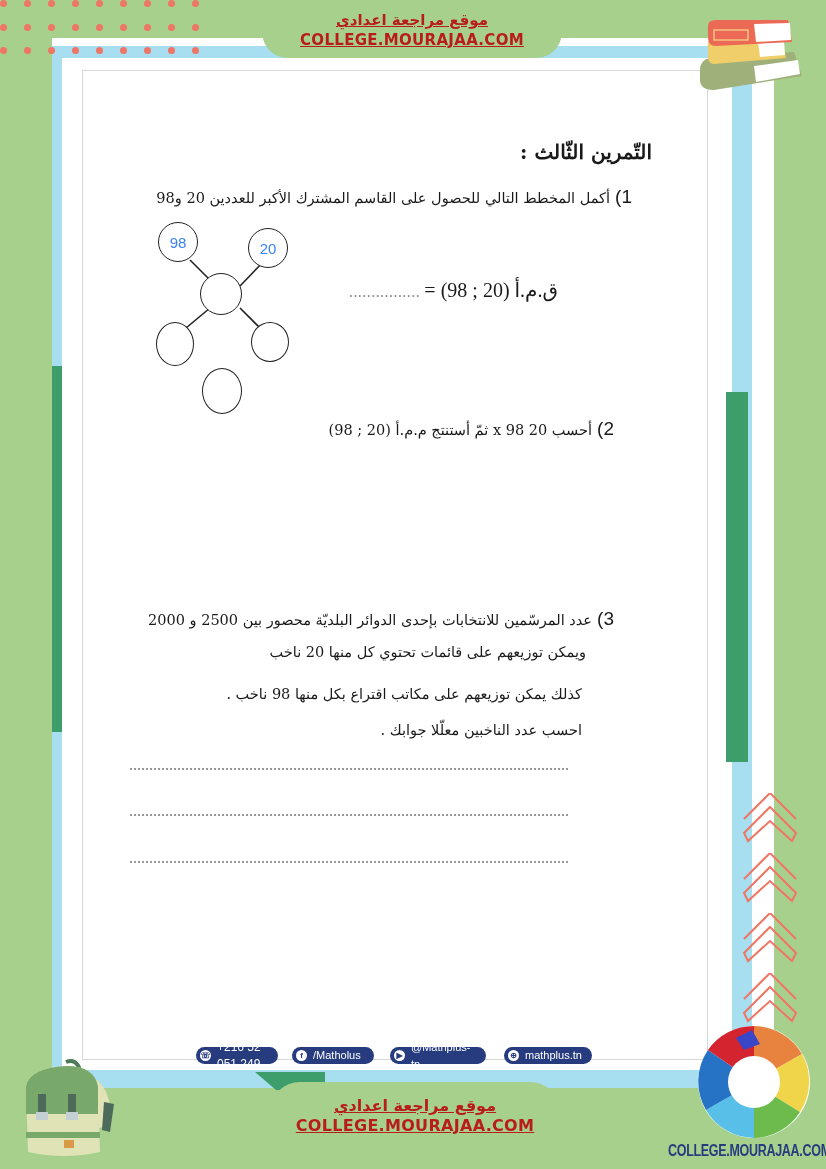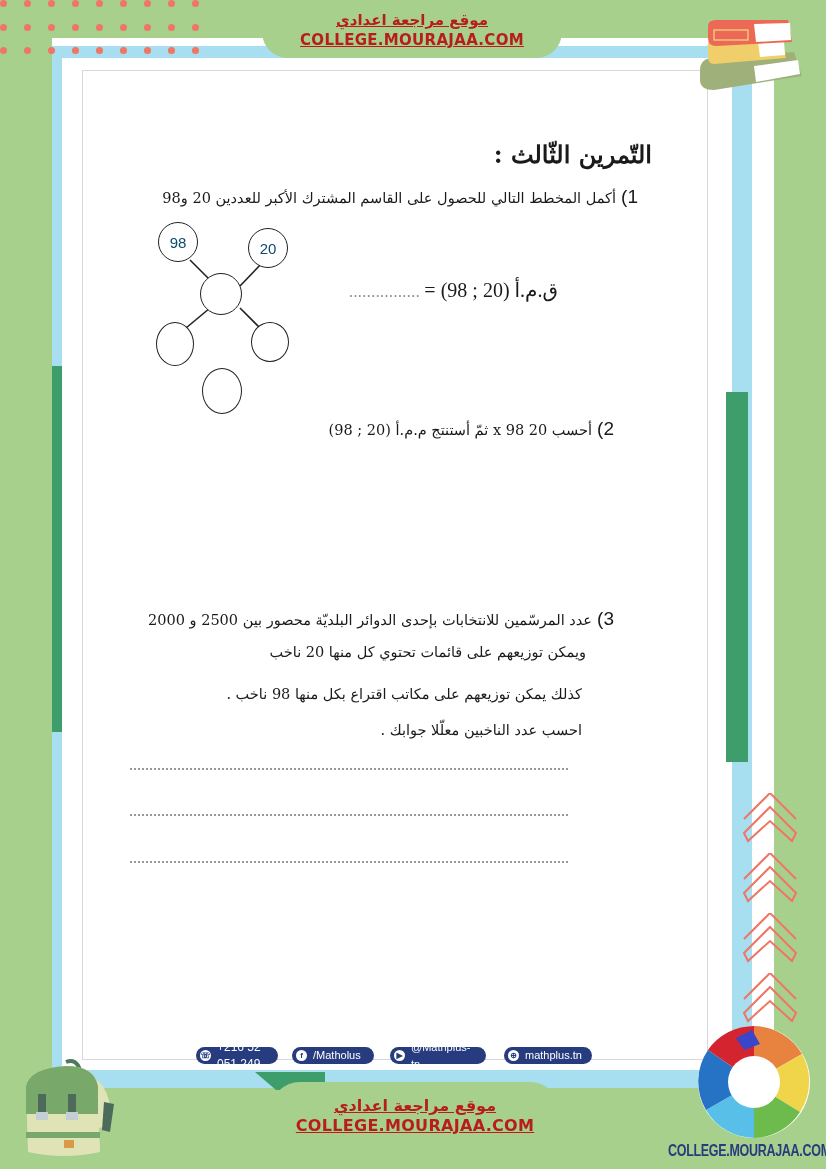--- a/index.html
+++ b/index.html
@@ -26,27 +26,27 @@
   #top-banner { left:262px; top:0; width:300px; height:58px; border-radius:0 0 26px 26px; }
   #bottom-banner { left:270px; top:1082px; width:290px; height:87px; border-radius:30px 30px 0 0; }
   .banner .ar { font-size:15px; font-weight:bold; text-decoration:underline; line-height:20px; direction:rtl; }
   .banner .en { font-family:"DejaVu Sans", sans-serif; font-size:15px; font-weight:bold; text-decoration:underline; letter-spacing:0.3px; line-height:20px; }
   #top-banner .ar { margin-top:10px; }
   #bottom-banner .ar { margin-top:14px; font-size:16px; }
   #bottom-banner .en { font-size:16px; }
 
   
   .doc { position:absolute; direction:rtl; color:#1a1a1a; font-family:"DejaVu Serif", serif; white-space:nowrap; }
-  #ex-title { right:174px; top:140px; font-size:24px; font-weight:bold; }
+  #ex-title { right:174px; top:140px; font-size:20px; font-weight:bold; }
   .qnum { font-family:"Liberation Sans", sans-serif; font-size:19px; }
   .q-line { font-size:14.5px; }
   .num { font-family:Liberation Serif, serif; font-size:20px; }
 
   
-  .circle { position:absolute; border:1.6px solid #222; border-radius:50%; background:#fff; box-sizing:border-box; display:flex; align-items:center; justify-content:center; font-family:"Liberation Sans", sans-serif; font-size:15px; color:#0c4a6e; }
+  .circle { position:absolute; border:1.6px solid #222; border-radius:50%; background:#fff; box-sizing:border-box; display:flex; align-items:center; justify-content:center; font-family:"Liberation Sans", sans-serif; font-size:15px; color:#3b82f6; }
   .dots-line { position:absolute; border-bottom:2px dotted #9a9a9a; height:0; }
 
   
   .pill { position:absolute; top:1047px; height:17px; background:#273c7f; color:#fff; border-radius:9px; font-family:"Liberation Sans", sans-serif; font-size:11px; line-height:17px; display:flex; align-items:center; padding:0 8px 0 4px; box-sizing:border-box; }
   .pill .ico { width:11px; height:11px; border-radius:50%; background:#fff; color:#273c7f; font-size:8px; line-height:11px; text-align:center; font-weight:bold; margin-right:6px; flex:none; }
 
   
   .chev { position:absolute; left:740px; width:60px; height:50px; }
 
   #footer-logo-text { left:668px; top:1144px; width:150px; text-align:center; font-family:"Liberation Sans", sans-serif; font-weight:bold; font-size:12.5px; color:#273c7f; letter-spacing:-0.3px; transform:scaleY(1.25); }
@@ -106,21 +106,21 @@
   <path d="M60 58 L104 52 L106 66 L62 74 Z" fill="#ffffff"></path>
   <path d="M14 40 Q12 32 22 31 L88 30 L92 50 L20 56 Q14 56 14 48 Z" fill="#f0cf6a"></path>
   <path d="M64 34 L90 33 L91 47 L66 49 Z" fill="#ffffff"></path>
   <path d="M14 18 Q14 12 22 12 L94 12 L98 34 L22 38 Q14 38 14 30 Z" fill="#ec6a55"></path>
   <path d="M60 16 L96 15 L97 32 L62 34 Z" fill="#ffffff"></path>
   <rect x="20" y="22" width="34" height="10" fill="none" stroke="#f6d98b" stroke-width="1.2"></rect>
 </svg>
 
 <div class="doc" id="ex-title">التّمرين الثّالث :</div>
 
-<div class="doc" style="right:188px;top:186px;text-align:center;">
+<div class="doc" style="right:194px;top:186px;text-align:center;">
   <span class="qnum">1)</span>
   <span class="q-line">أكمل المخطط التالي للحصول على القاسم المشترك الأكبر للعددين 20 و98</span>
 </div>
 
 <svg class="abs" style="left:150px;top:220px" width="150" height="200">
   <line x1="40" y1="40" x2="66" y2="66" stroke="#222" stroke-width="1.6"></line>
   <line x1="115" y1="40" x2="90" y2="66" stroke="#222" stroke-width="1.6"></line>
   <line x1="60" y1="88" x2="36" y2="108" stroke="#222" stroke-width="1.6"></line>
   <line x1="90" y1="88" x2="110" y2="108" stroke="#222" stroke-width="1.6"></line>
 </svg>

